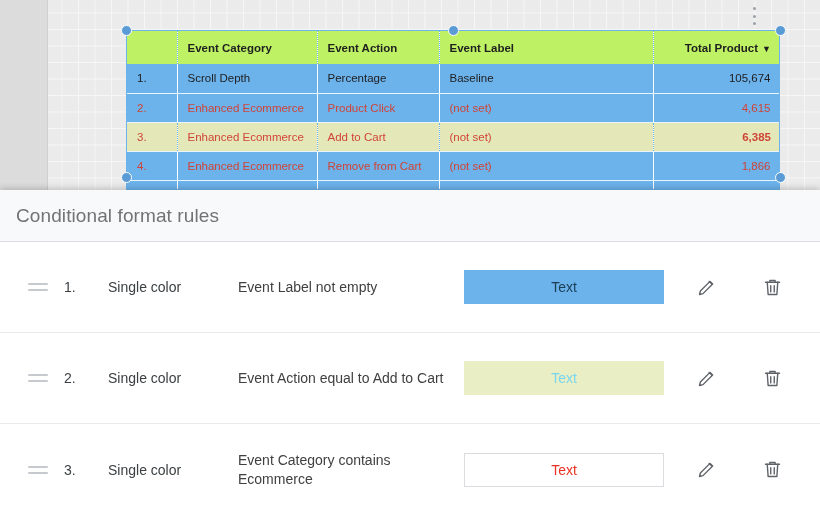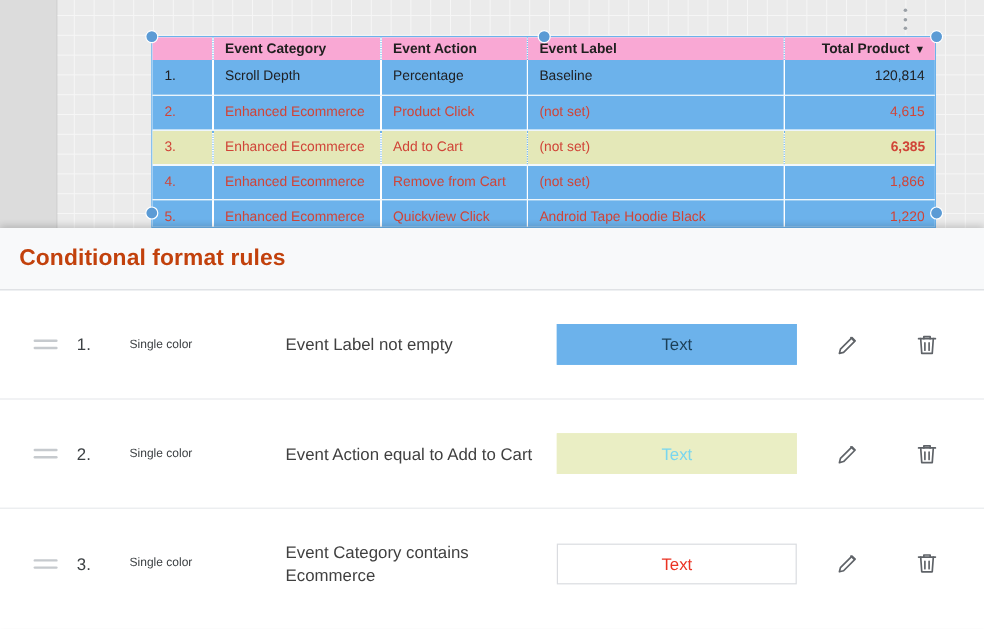--- a/index.html
+++ b/index.html
@@ -55,25 +55,25 @@
     font-size: 11.5px;
     padding: 0 10px;
     height: 29px;
     text-align: left;
     white-space: nowrap;
     overflow: hidden;
     text-overflow: ellipsis;
     vertical-align: middle;
   }
   .gtable thead th {
-    background: #f9a8d4;
+    background: #bef264;
     color: #1f1f1f;
     font-weight: bold;
     font-size: 11.5px;
-    height: 19px;
+    height: 33px;
     border-right: 1px dotted #6cb2eb;
   }
   .gtable thead th:last-child { border-right: none; }
   .gtable tbody td { border-right: 1px dotted transparent; }
   .col-idx   { width: 50px; }
   .col-cat   { width: 140px; }
   .col-act   { width: 122px; }
   .col-lab   { width: 214px; }
   .col-tot   { width: 128px; text-align: right !important; }
   .gtable .num { text-align: right; }
@@ -109,21 +109,21 @@
     box-shadow: 0 -2px 6px rgba(0,0,0,0.18);
   }
   .dialog-header {
     height: 52px;
     background: #f8f9fa;
     display: flex; align-items: center;
     padding: 0 16px;
     border-bottom: 1px solid #dadce0;
   }
   .dialog-title {
-    font-size: 19px; color: #c2410c; font-weight: bold;
+    font-size: 19px; color: #737373; font-weight: normal;
     letter-spacing: 0.1px;
   }
 
   .rules-list { position: relative; }
   .rule-row {
     display: flex; align-items: center;
     height: 91px;
     border-bottom: 1px solid #e8eaed;
     padding: 0 14px 0 28px;
   }
@@ -137,21 +137,21 @@
   .drag-handle i:nth-child(1) { width: 20px; }
   .drag-handle i:nth-child(2) { width: 20px; }
 
   .rule-index {
     flex: 0 0 54px;
     font-size: 14px; color: #3c4043;
     padding-left: 10px;
   }
   .rule-type {
     flex: 0 0 130px;
-    font-size: 10px; color: #3c4043;
+    font-size: 14px; color: #3c4043;
   }
   .rule-desc {
     flex: 0 0 226px;
     font-size: 14px; color: #404040;
     line-height: 19px;
   }
   .rule-swatch-wrap { flex: 0 0 208px; display: flex; justify-content: flex-start; }
   .rule-swatch {
     width: 200px; height: 34px;
     display: flex; align-items: center; justify-content: center;
@@ -194,21 +194,21 @@
             <th class="col-lab">Event Label</th>
             <th class="col-tot" style="text-align:right"><span>Total Product</span><span class="sort-caret">▼</span></th>
           </tr>
         </thead>
         <tbody>
           <tr class="row-blue">
             <td class="col-idx txt-dark">1.</td>
             <td class="col-cat txt-dark">Scroll Depth</td>
             <td class="col-act txt-dark">Percentage</td>
             <td class="col-lab txt-dark">Baseline</td>
-            <td class="col-tot num txt-dark">120,814</td>
+            <td class="col-tot num txt-dark">105,674</td>
           </tr>
           <tr class="row-blue">
             <td class="col-idx txt-red">2.</td>
             <td class="col-cat txt-red">Enhanced Ecommerce</td>
             <td class="col-act txt-red">Product Click</td>
             <td class="col-lab txt-red">(not set)</td>
             <td class="col-tot num txt-red">4,615</td>
           </tr>
           <tr class="row-yellow">
             <td class="col-idx txt-red">3.</td>

